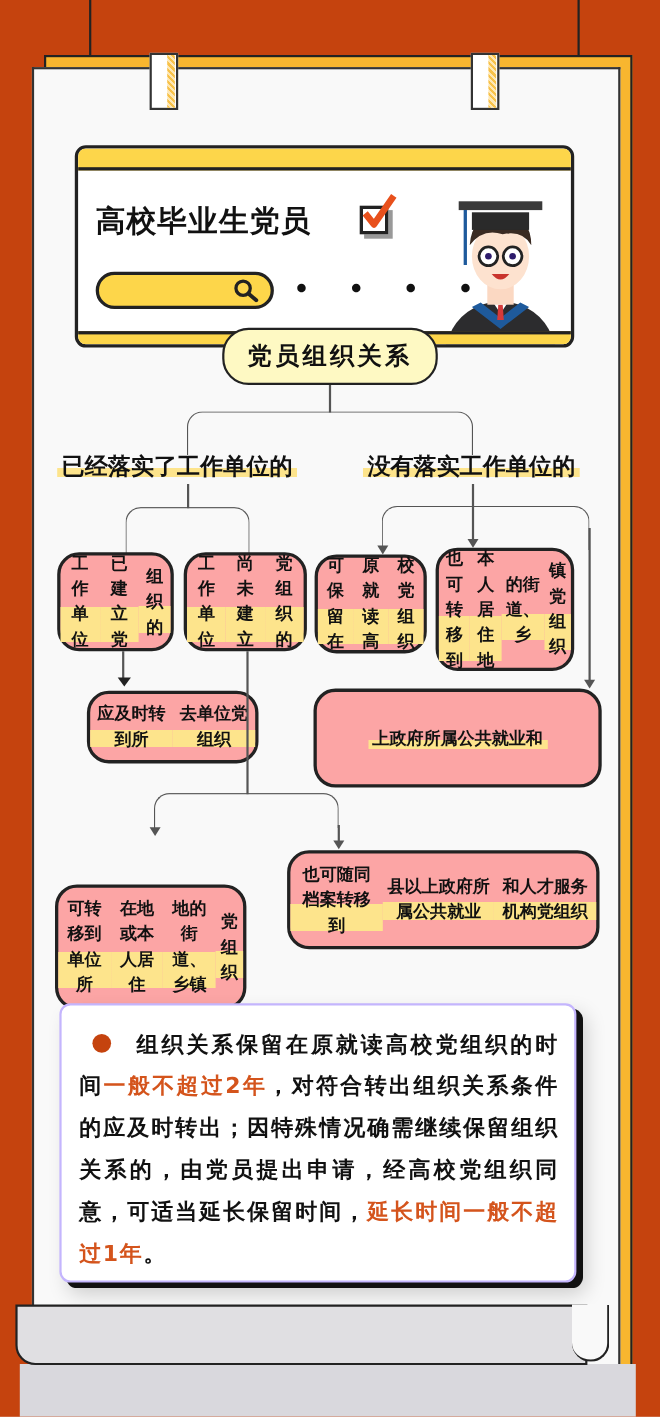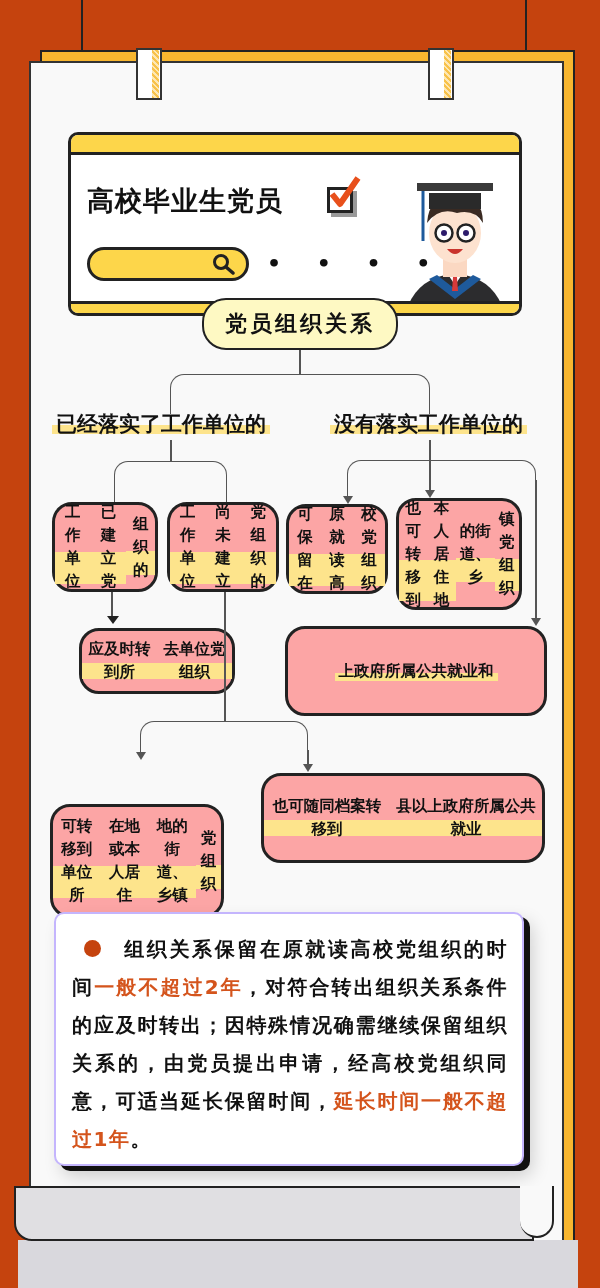--- a/index.html
+++ b/index.html
@@ -148,20 +148,21 @@
 
 <div class="box" style="left:50px;top:804px;width:174px;height:114px;">
   <span class="hl">可转移到单位所</span>
   <span class="hl">在地或本人居住</span>
   <span class="hl">地的街道、乡镇</span>
   <span class="hl">党组织</span>
 </div>
 <div class="box" style="left:261px;top:773px;width:284px;height:90px;">
   <span class="hl">也可随同档案转移到</span>
   <span class="hl">县以上政府所属公共就业</span>
+  <span class="hl">和人才服务机构党组织</span>
 </div>
 
 <div class="abs note">
   <span class="bullet"></span><span>组织关系保留在原就读高校党组织的时间</span><span class="red">一般不超过2年</span><span>，对符合转出组织关系条件的应及时转出；因特殊情况确需继续保留组织关系的，由党员提出申请，经高校党组织同意，可适当延长保留时间，</span><span class="red">延长时间一般不超过1年</span><span>。</span>
 </div>
 
 <div class="abs roll-shadow"></div>
 <div class="abs roll"></div>
 <div class="abs roll-curl"></div>
 

